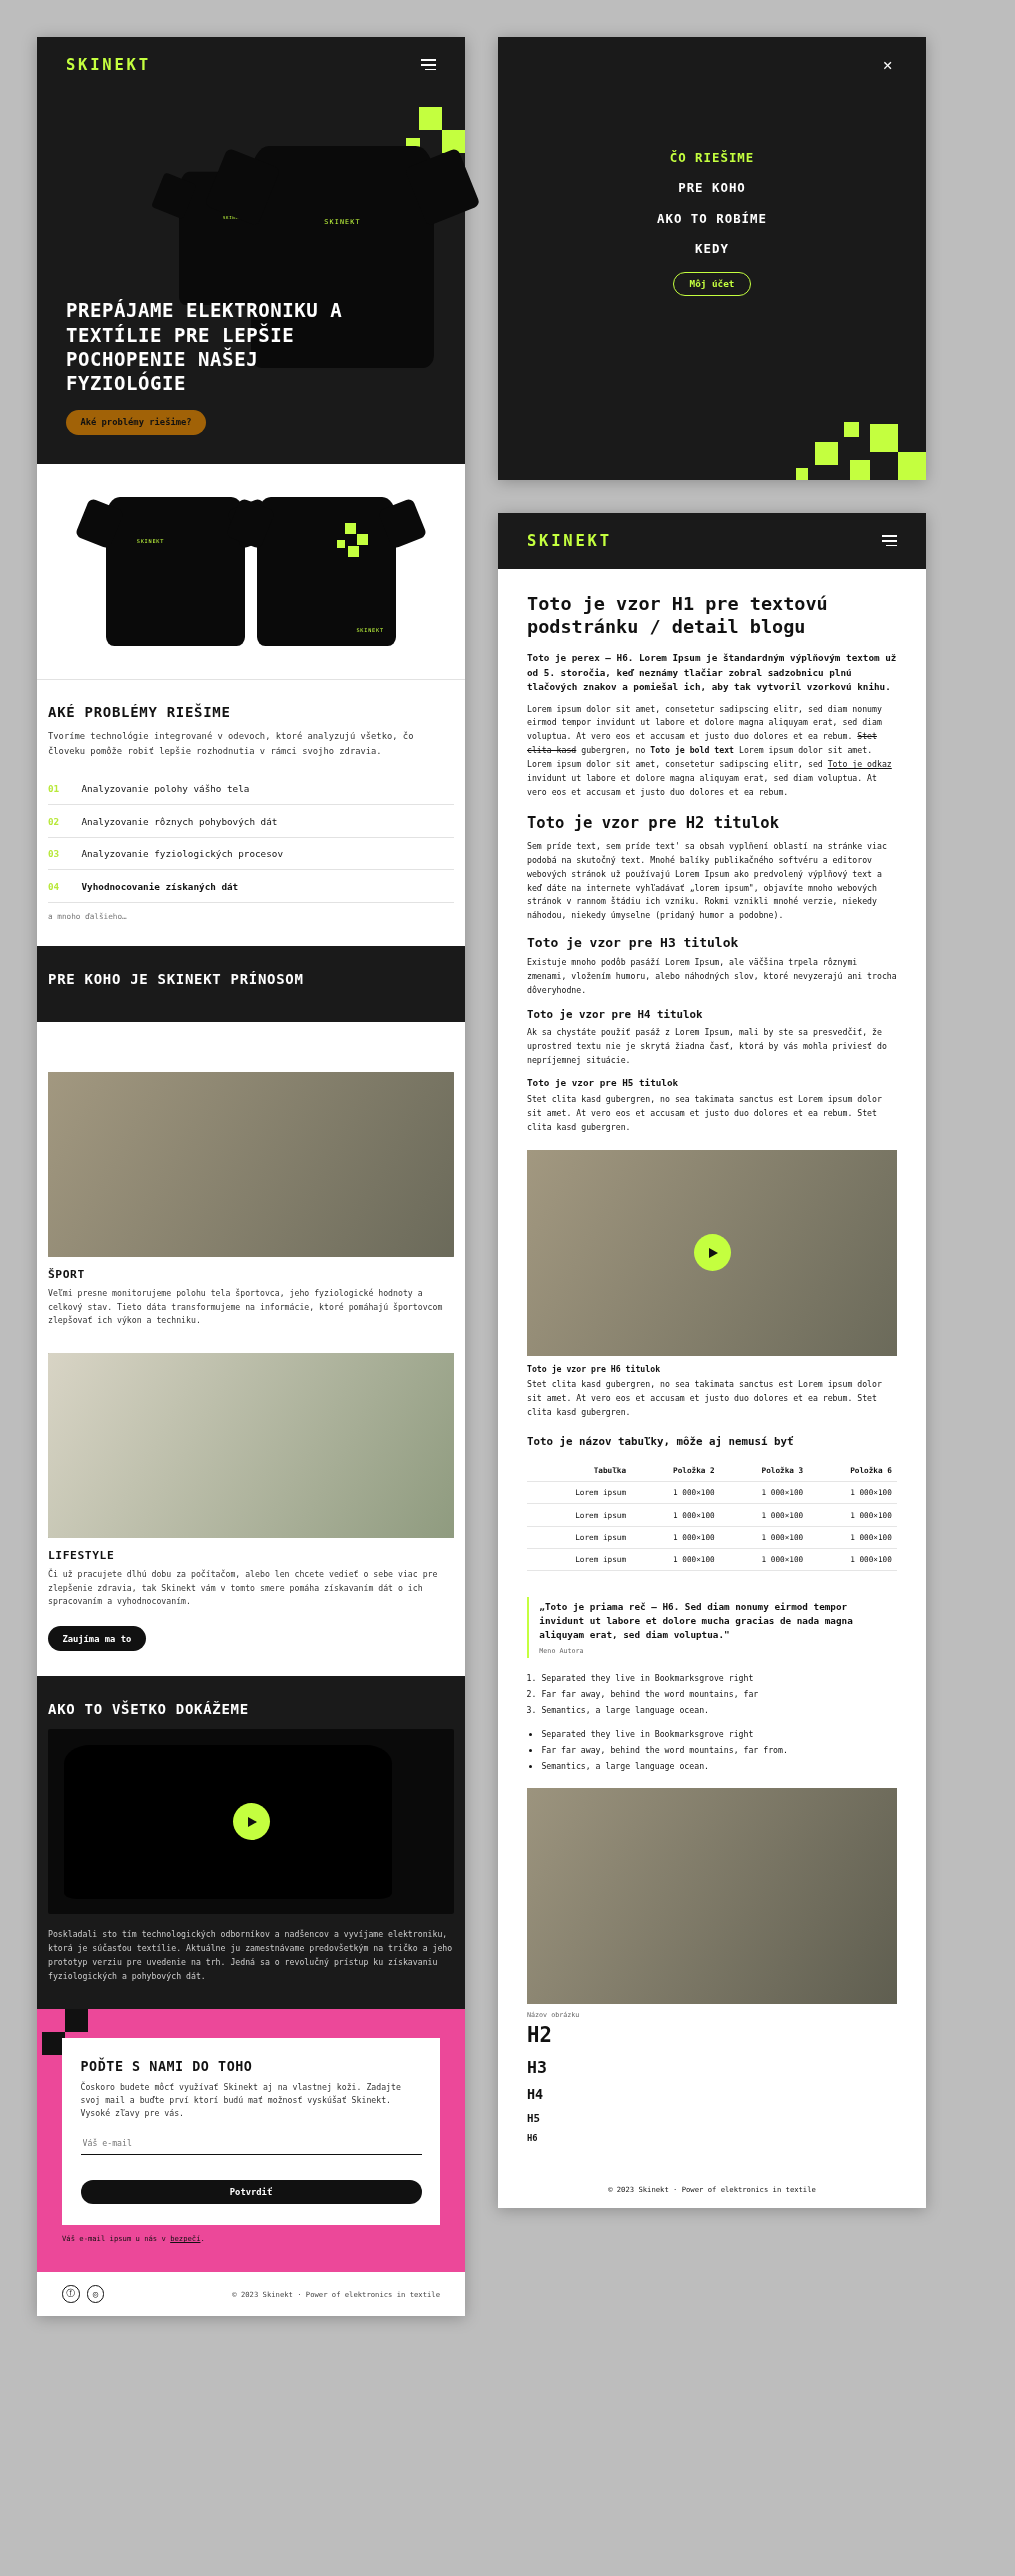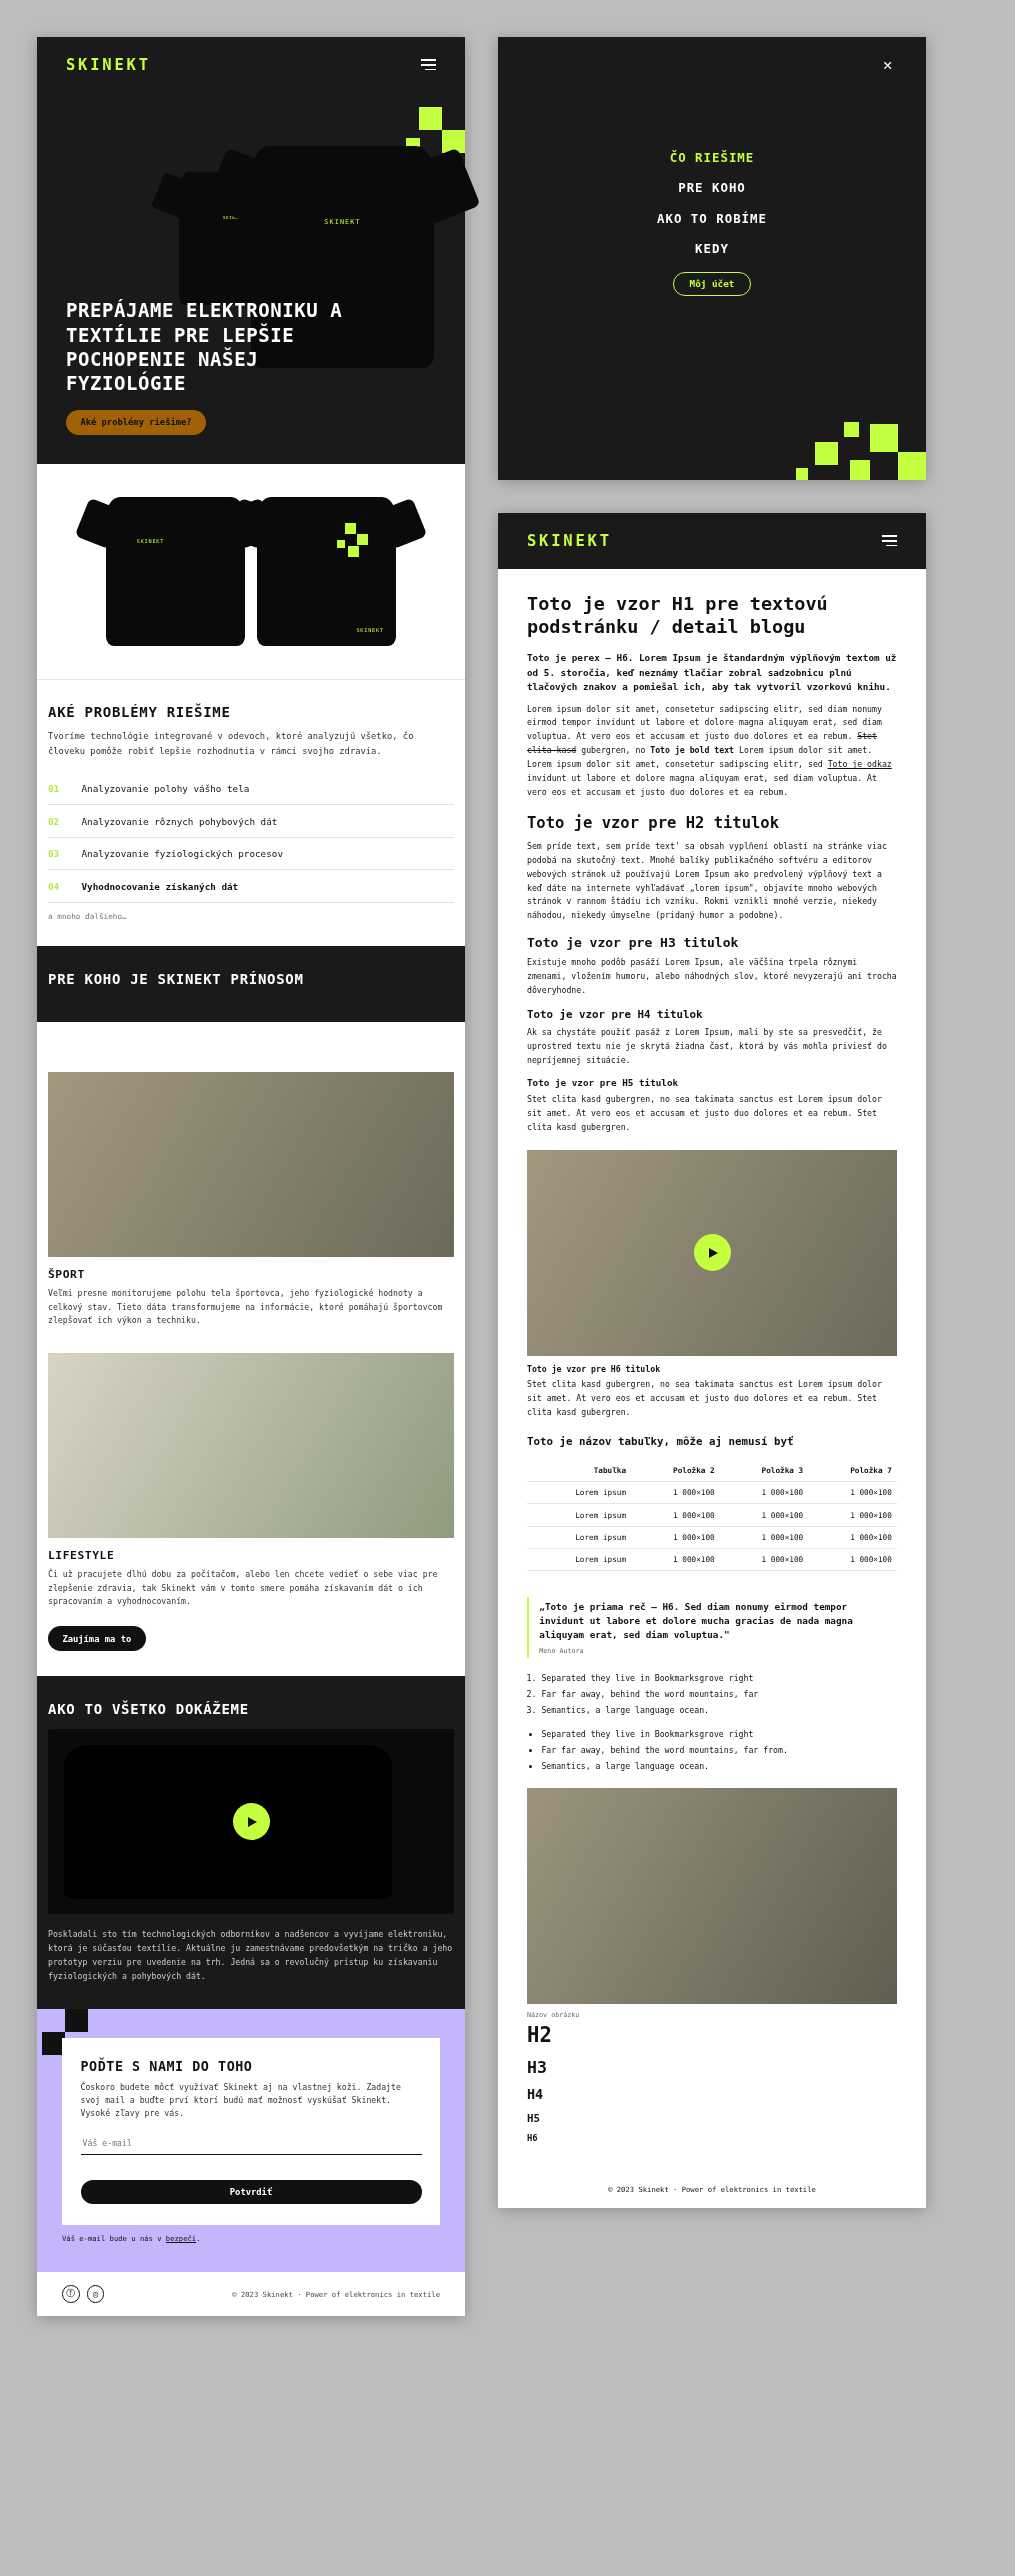--- a/index.html
+++ b/index.html
@@ -39,21 +39,21 @@
 .lead{font-size:8.8px;line-height:1.65;color:#333;margin-bottom:14.4px}
 .list{}
 .row{display:flex;gap:15px;padding:10.3px 0;border-bottom:0.5px solid #e2e2e2;font-size:9.3px}
 .row .n{color:#B8E83A;font-weight:700;width:18.5px}
 .feat{margin-top:25px}
 .feat h3{font-size:11.3px;font-weight:700;letter-spacing:.05em;margin:11.3px 0 6.2px}
 .feat p{font-size:8.2px;line-height:1.65;color:#333}
 .img{width:100%;height:185px;background:#7c8270;border-radius:1px;position:relative;overflow:hidden}
 .play{position:absolute;top:50%;left:50%;width:37px;height:37px;margin:-18.5px 0 0 -18.5px;background:#C4FF3F;border-radius:50%;display:flex;align-items:center;justify-content:center}
 .play::after{content:"";border-left:9.3px solid #111;border-top:5.7px solid transparent;border-bottom:5.7px solid transparent;margin-left:2.1px}
-.gsec{background:#c4b5fd;padding:29px 25px;position:relative;overflow:hidden}
+.gsec{background:#ec4899;padding:29px 25px;position:relative;overflow:hidden}
 .card{background:#fff;padding:20.6px 18.5px;position:relative;z-index:2}
 .card h2{font-size:13.4px;font-weight:700;letter-spacing:.04em;margin-bottom:7.2px}
 .card p{font-size:8.2px;line-height:1.6;color:#333;margin-bottom:11.3px}
 .inp{width:100%;border:none;border-bottom:1px solid #111;padding:6.2px 2.1px;font-size:8.2px;font-family:inherit;margin-bottom:10.3px}
 .foot{padding:13.4px 25px;display:flex;gap:7.2px;align-items:center;font-size:7.2px}
 .soc{width:17.5px;height:17.5px;border:1px solid #111;border-radius:50%;display:flex;align-items:center;justify-content:center;font-size:8.8px}
 .menu{display:flex;flex-direction:column;align-items:center;gap:15.5px;padding:57px 20.6px 31px}
 .menu a{color:#fff;font-weight:700;font-size:12.4px;letter-spacing:.08em}
 .menu a.g{color:#C4FF3F}
 .outl{border:1px solid #C4FF3F;color:#C4FF3F;border-radius:515px;padding:5.7px 15.5px;font-weight:700;font-size:9.3px}
@@ -195,21 +195,21 @@
     <div class="sq" style="background:#111;width:23px;height:23px;top:23px;left:5.2px"></div>
     <div class="sq" style="background:#111;width:14.4px;height:14.4px;top:31px;left:50px"></div>
     <div class="sq" style="background:#111;width:17.5px;height:17.5px;top:47px;left:31px"></div>
    </div>
    <div class="card">
     <h2>POĎTE S NAMI DO TOHO</h2>
     <p>Čoskoro budete môcť využívať Skinekt aj na vlastnej koži. Zadajte svoj mail a buďte prví ktorí budú mať možnosť vyskúšať Skinekt. Vysoké zľavy pre vás.</p>
     <input class="inp" placeholder="Váš e-mail" style="">
     <div class="pill dark" style="width:100%;text-align:center">Potvrdiť</div>
    </div>
-   <p style="font-size:7.2px;margin-top:9.3px;color:#111"><span>Váš e-mail bude u nás v </span><u>bezpečí</u><span>.</span></p>
+   <p style="font-size:7.2px;margin-top:9.3px;color:#111"><span>Váš e-mail ipsum u nás v </span><u>bezpečí</u><span>.</span></p>
   </div>
 
   <div class="foot">
    <div class="soc">ⓕ</div>
    <div class="soc">◎</div>
    <span style="margin-left:auto;color:#444">© 2023 Skinekt · Power of elektronics in textile</span>
   </div>
  </div>
 </div>
 
@@ -268,21 +268,21 @@
    <p>Stet clita kasd gubergren, no sea takimata sanctus est Lorem ipsum dolor sit amet. At vero eos et accusam et justo duo dolores et ea rebum. Stet clita kasd gubergren.</p>
 
    <h4 style="margin-top:15.5px">Toto je názov tabuľky, môže aj nemusí byť</h4>
    <div style="overflow-x:auto">
    <table class="tbl">
     <tbody>
               <tr>
                 <th>Tabuľka</th>
                 <th>Položka 2</th>
                 <th>Položka 3</th>
-                <th>Položka 7</th>
+                <th>Položka 6</th>
               </tr>
     <tr>
                 <td>Lorem ipsum</td>
                 <td>1 000×100</td>
                 <td>1 000×100</td>
                 <td>1 000×100</td>
               </tr>
     <tr>
                 <td>Lorem ipsum</td>
                 <td>1 000×100</td>

